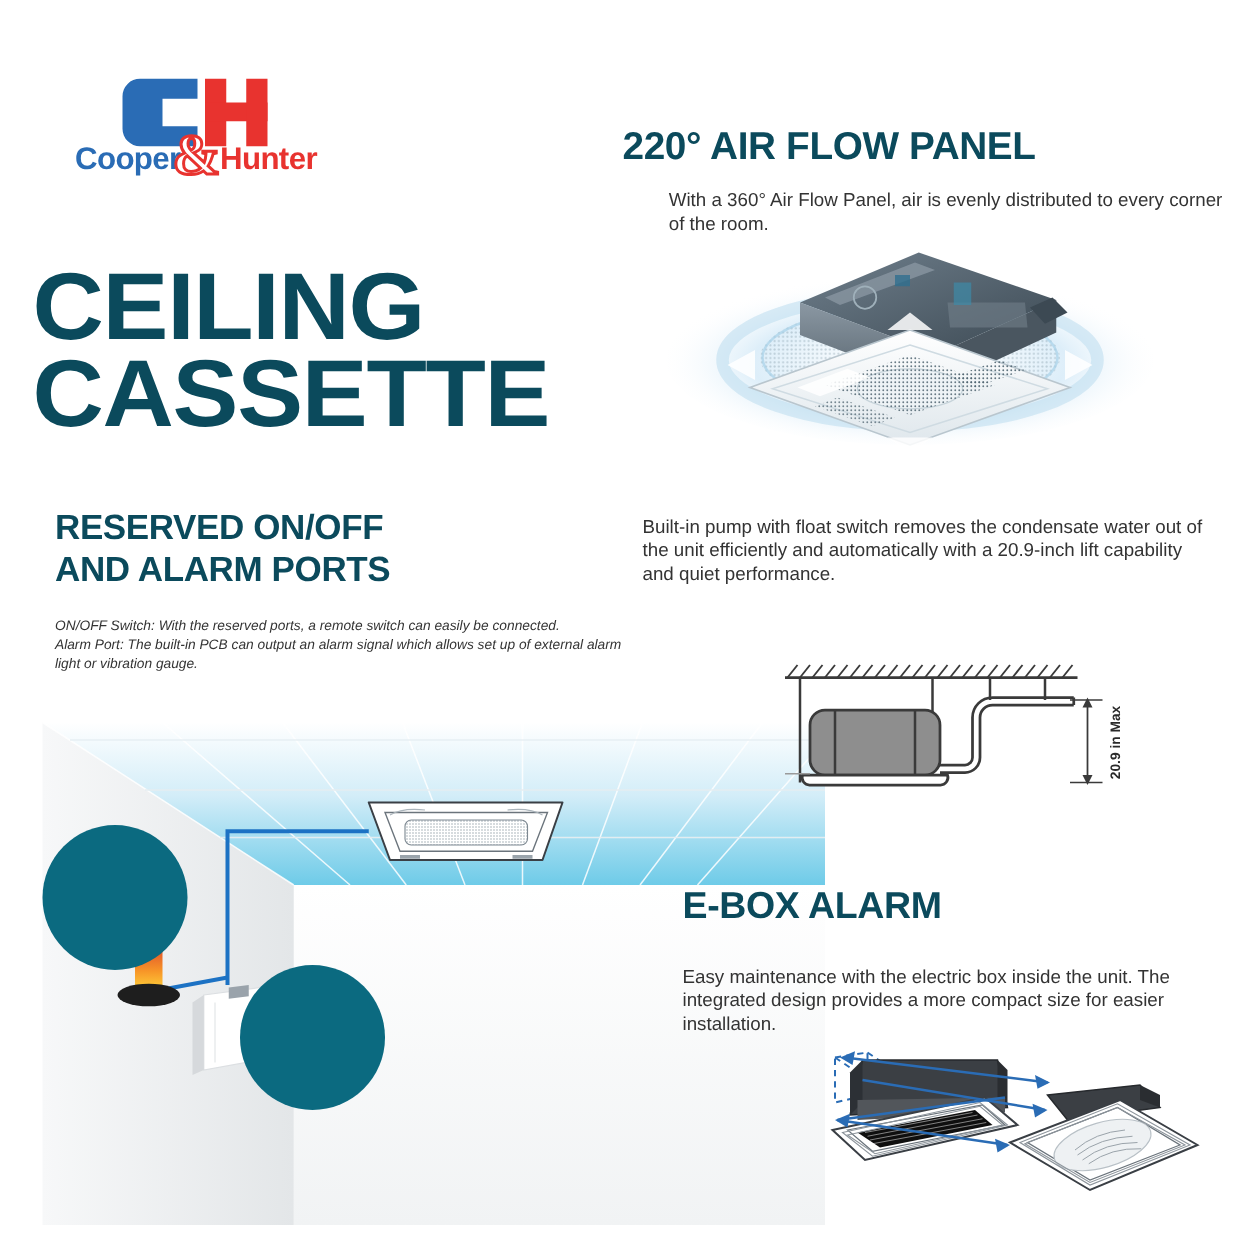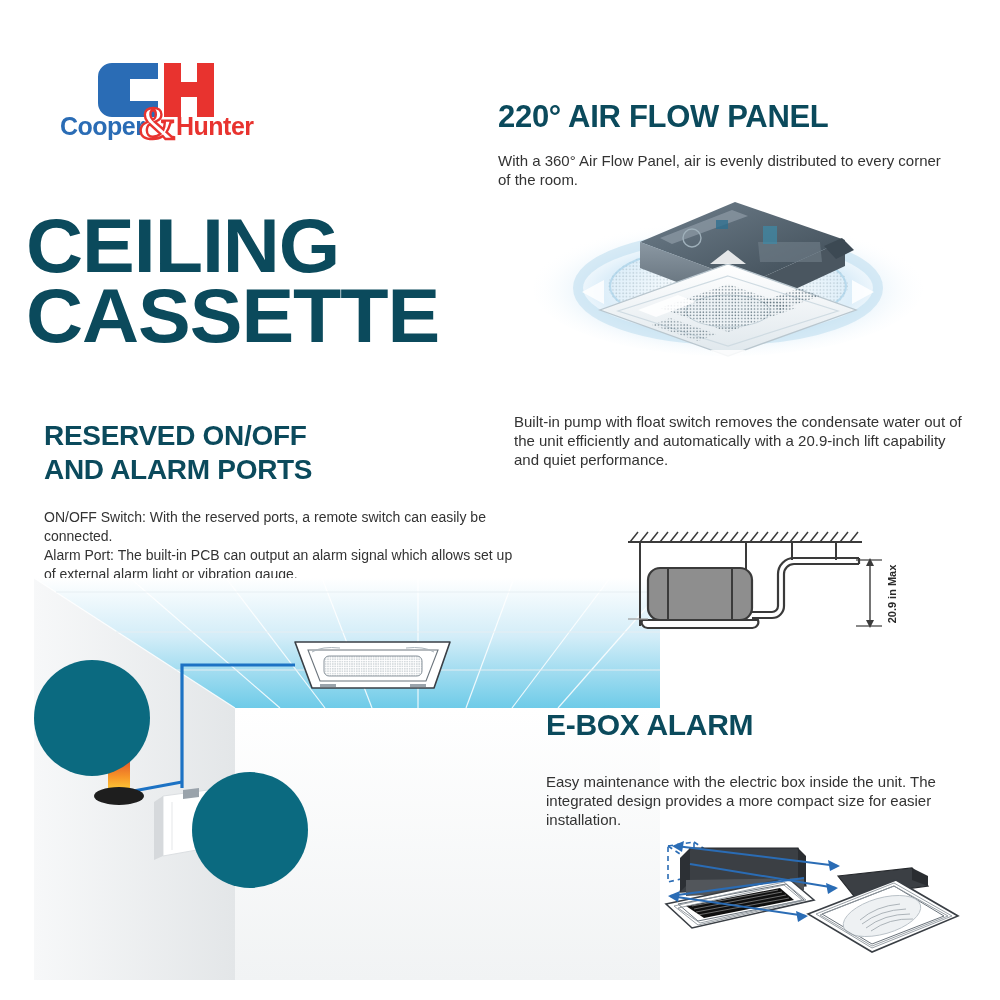--- a/index.html
+++ b/index.html
@@ -43,27 +43,27 @@
   }
   .sec-body{
     color:#333333;
     font-size:15px;
     line-height:1.27;
   }
 
   
   #sec-airflow{position:absolute;left:498px;top:100px;width:460px;}
   #sec-airflow .sec-head{font-size:31px;}
-  #sec-airflow .sec-body{margin-top:16px;width:450px;}
+  #sec-airflow .sec-body{margin-top:16px;width:450px;margin-left:37px;}
   #airflow-art{position:absolute;left:520px;top:180px;width:420px;height:185px;}
 
   
-  #sec-ports{position:absolute;left:44px;top:419px;width:470px;}
+  #sec-ports{position:absolute;left:44px;top:405px;width:470px;}
   #sec-ports .sec-head{font-size:28px;line-height:1.2;}
-  #sec-ports .sec-body{margin-top:22px;font-size:14px;line-height:1.35;}
+  #sec-ports .sec-body{margin-top:22px;font-size:11px;line-height:1.35;font-style:italic;}
 
   
   #sec-pump{position:absolute;left:514px;top:400px;width:460px;}
   #sec-pump .sec-head{font-size:30px;}
   #sec-pump .sec-body{margin-top:12px;width:450px;}
   #pump-art{position:absolute;left:620px;top:522px;width:290px;height:125px;}
 
   
   #sec-ebox{position:absolute;left:546px;top:708px;width:420px;}
   #sec-ebox .sec-head{font-size:30px;}

